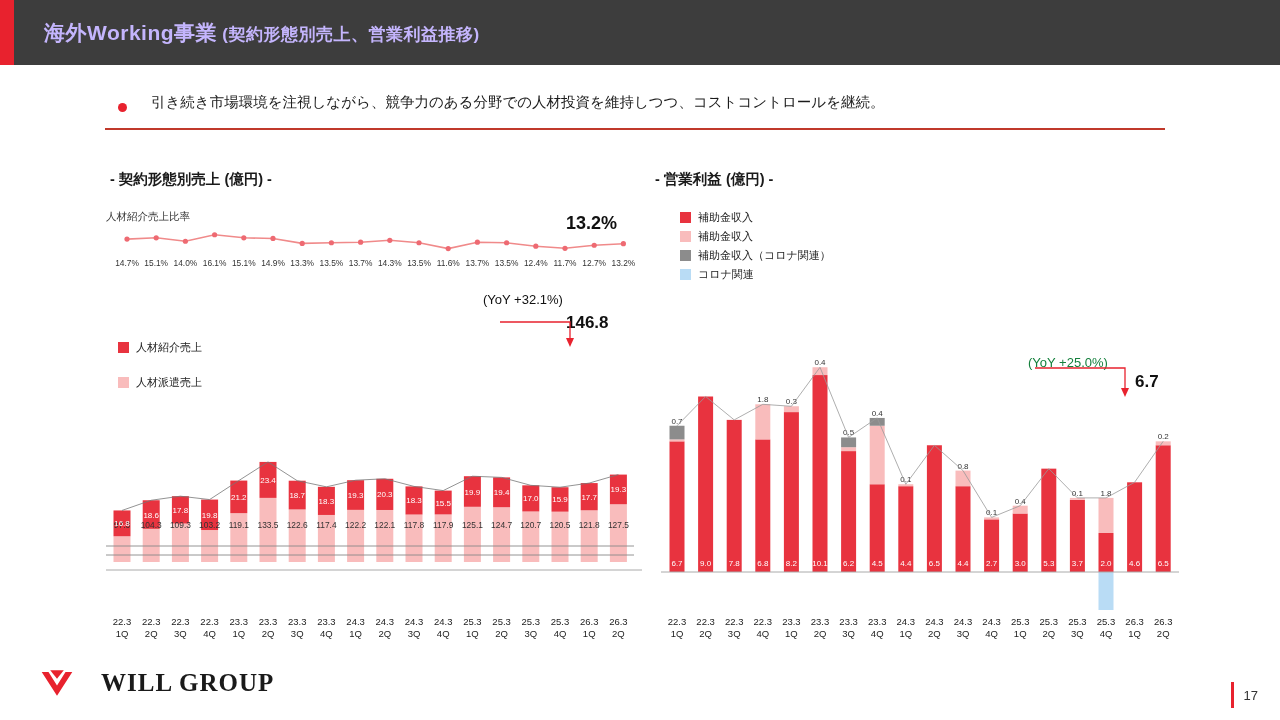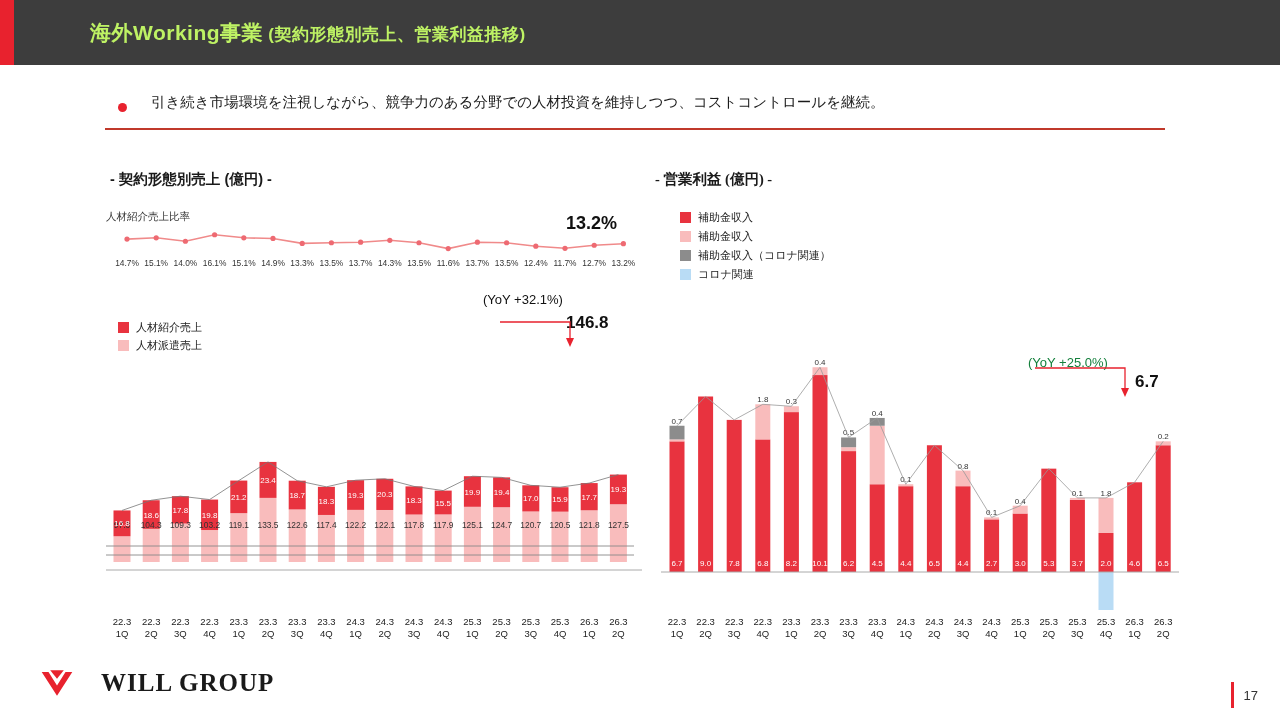--- a/index.html
+++ b/index.html
@@ -1,42 +1,42 @@
 <!DOCTYPE html>
 <html><head>
 <meta charset="utf-8">
 <style>
   html,body{margin:0;padding:0;}
   body{width:1280px;height:720px;background:#ffffff;font-family:"Liberation Sans",sans-serif;overflow:hidden;position:relative;}
 
   
   .header{position:absolute;left:0;top:0;width:1280px;height:65px;background:#3d3d3d;}
   .header .redbar{position:absolute;left:0;top:0;width:14px;height:65px;background:#e8222e;}
-  .header .title{position:absolute;left:44px;top:19px;color:#bef264;font-size:21px;font-weight:bold;letter-spacing:.5px;white-space:nowrap;margin-left:46px;}
+  .header .title{position:absolute;left:44px;top:19px;color:#c4b5fd;font-size:21px;font-weight:bold;letter-spacing:.5px;white-space:nowrap;}
   .header .title .sub{font-size:17px;font-weight:bold;}
 
   
   .bullet-row{position:absolute;left:118px;top:92px;width:1040px;display:flex;align-items:flex-end;}
   .bullet-dot{width:9px;height:9px;border-radius:50%;background:#e8222e;margin-top:6px;flex:0 0 auto;}
   .bullet-text{margin-left:24px;font-size:14.5px;color:#1a1a1a;line-height:1.4;}
   .rule{position:absolute;left:105px;top:128px;width:1060px;height:2px;background:#c0392b;}
 
   
   .sec-caption{position:absolute;font-size:14.5px;font-weight:bold;color:#1a1a1a;}
   #cap-left{left:110px;top:170px;}
-  #cap-right{left:655px;top:170px;font-family:Liberation Serif, serif;}
+  #cap-right{left:655px;top:170px;}
 
   
   .ratio-label{position:absolute;left:106px;top:210px;font-size:10.5px;color:#333;}
   .ratio-big{position:absolute;left:566px;top:213px;font-size:18px;font-weight:bold;color:#111;}
   #ratio-svg{position:absolute;left:105px;top:228px;}
 
   
   .legend-left{position:absolute;left:118px;top:320px;font-size:11px;color:#222;}
-  .legend-left .row{display:flex;align-items:center;margin-bottom:3px;}
+  .legend-left .row{display:flex;align-items:center;margin-bottom:3px;margin-top:20px;}
   .legend-left .sw{width:11px;height:11px;margin-right:7px;}
   .yoy-left{position:absolute;left:483px;top:292px;font-size:13px;color:#111;}
   .total-left{position:absolute;left:566px;top:313px;font-size:17px;font-weight:bold;color:#111;}
   #left-svg{position:absolute;left:100px;top:300px;}
 
   
   .legend-right{position:absolute;left:680px;top:210px;font-size:11px;color:#222;}
   .legend-right .row{display:flex;align-items:center;margin-bottom:4px;}
   .legend-right .sw{width:11px;height:11px;margin-right:7px;}
   .yoy-right{position:absolute;left:1028px;top:355px;font-size:13px;color:#15803d;}

